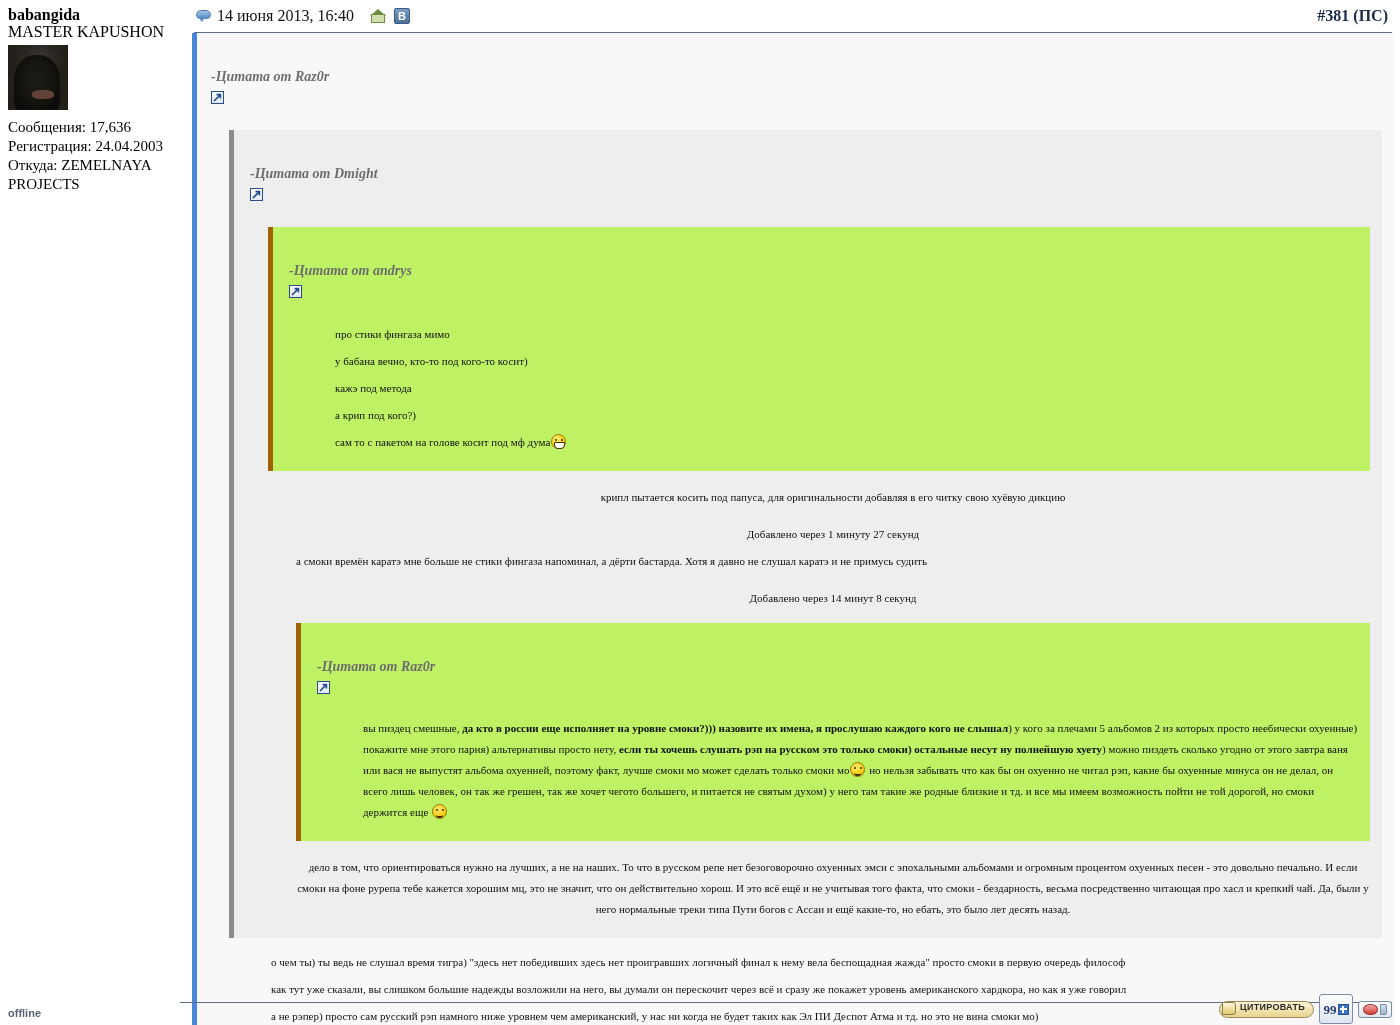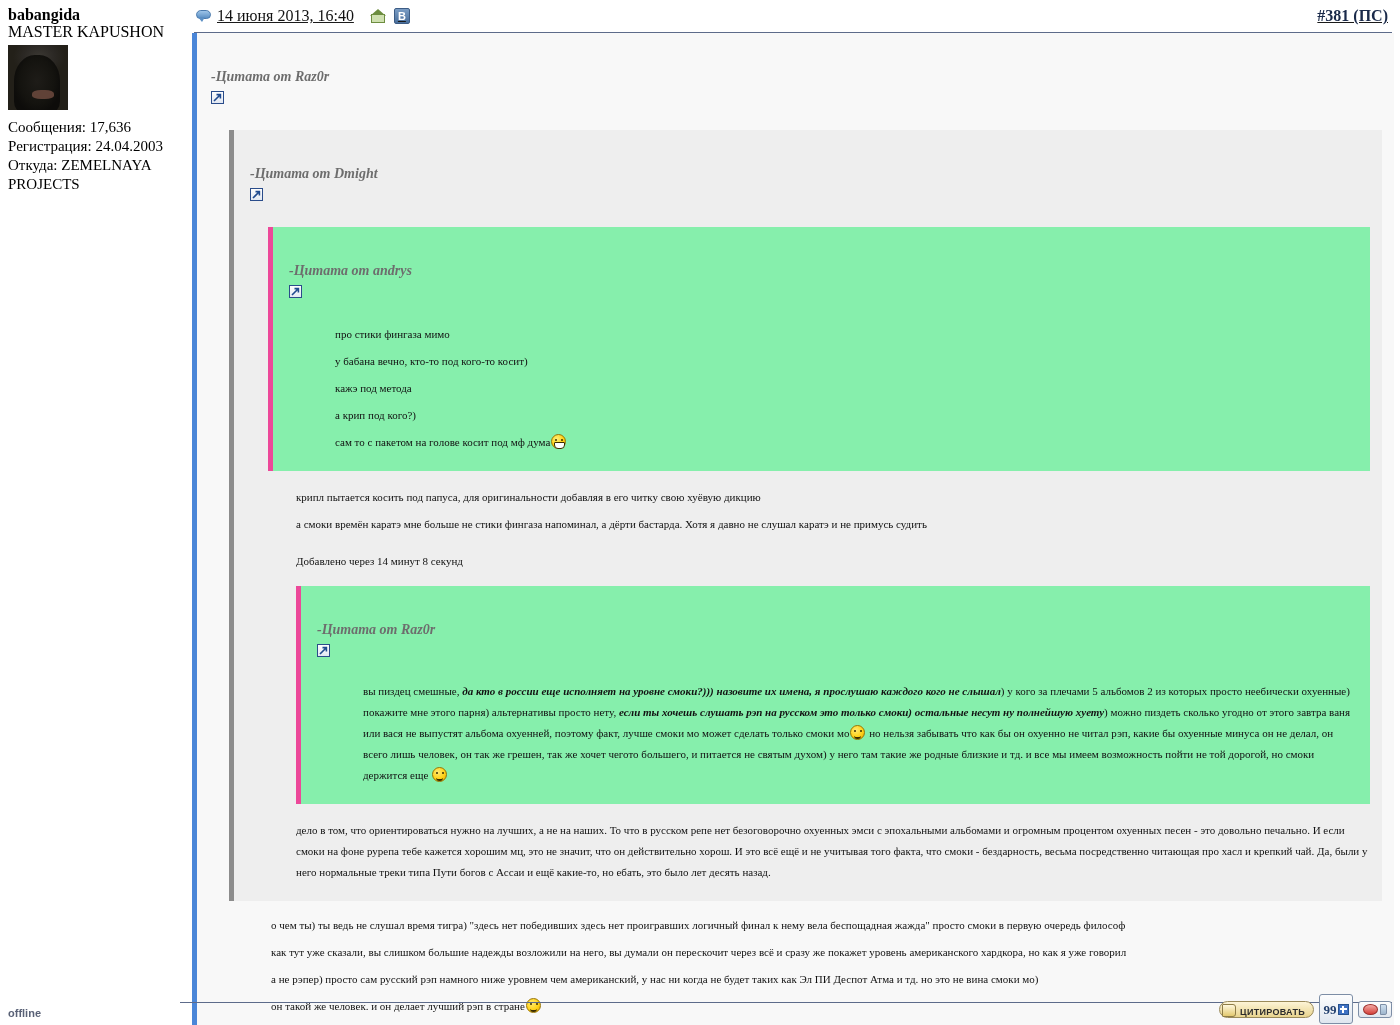--- a/index.html
+++ b/index.html
@@ -94,21 +94,20 @@
     color: #5a6277;
     font-family: "Liberation Sans", sans-serif;
   }
 
   
   .posthead {
     display: flex;
     align-items: center;
     height: 32px;
     padding-left: 4px;
-    text-decoration: underline;
   }
   .bubble-icon {
     width: 15px; height: 12px;
     position: relative;
     margin-right: 6px;
     flex: 0 0 auto;
   }
   .bubble-icon i {
     position: absolute;
     left: 0; top: 0;
@@ -194,22 +193,22 @@
     margin: 0;
     box-sizing: border-box;
   }
   .quote .quote {
     background: #eeeeee;
     border-left: 5px solid #8c8c8c;
     margin: 14px 0 14px 18px;
     padding: 10px 12px 12px 16px;
   }
   .quote .quote .quote {
-    background: #86efac;
-    border-left: 5px solid #ec4899;
+    background: #bef264;
+    border-left: 5px solid #a16207;
     margin: 14px 0 14px 18px;
   }
   .qhead {
     font-style: italic;
     font-weight: bold;
     font-size: 14px;
     color: #6d6d6d;
     margin-bottom: 6px;
     margin-top: 26px;
   }
@@ -223,22 +222,22 @@
     margin-bottom: 8px;
   }
   .jump-icon svg { position: absolute; left: 1px; top: 1px; }
 
   .ptext {
     font-size: 11px;
     line-height: 21px;
     color: #111;
     margin: 0 0 6px 0;
   }
-  .ptext.spaced { margin-top: 16px; }
-  .ptext b { font-weight: bold; font-style: italic; }
+  .ptext.spaced { margin-top: 16px; text-align: center; }
+  .ptext b { font-weight: bold; }
 
   .emo {
     display: inline-block;
     width: 15px; height: 15px;
     border-radius: 50%;
     background: radial-gradient(circle at 38% 32%, #ffe970 0%, #ffd219 55%, #e0a500 100%);
     border: 1px solid #9a7400;
     vertical-align: -3px;
     margin: 0 1px;
     position: relative;
@@ -281,21 +280,21 @@
   .footbar {
     position: absolute;
     right: 8px;
     bottom: 1px;
     display: flex;
     align-items: center;
     gap: 5px;
   }
   .btn-quote {
     display: flex;
-    align-items: flex-end;
+    align-items: flex-start;
     height: 17px;
     border: 1px solid #9a8a5a;
     border-radius: 9px;
     background: linear-gradient(#fdf4d6, #e8d48e);
     padding: 0 8px 0 2px;
     box-sizing: border-box;
     font-family: "Liberation Sans", sans-serif;
     font-size: 9px;
     font-weight: bold;
     color: #2b2b2b;
@@ -432,20 +431,21 @@
             <div class="ptext">про стики фингаза мимо</div>
             <div class="ptext">у бабана вечно, кто-то под кого-то косит)</div>
             <div class="ptext">кажэ под метода</div>
             <div class="ptext">а крип под кого?)</div>
             <div class="ptext"><span>сам то с пакетом на голове косит под мф дума</span><span class="emo laugh"></span></div>
           </div>
         </div>
 
         <div style="padding-left:46px;">
           <div class="ptext spaced">крипл пытается косить под папуса, для оригинальности добавляя в его читку свою хуёвую дикцию</div>
+          <div class="ptext spaced">Добавлено через 1 минуту 27 секунд</div>
           <div class="ptext">а смоки времён каратэ мне больше не стики фингаза напоминал, а дёрти бастарда. Хотя я давно не слушал каратэ и не примусь судить</div>
           <div class="ptext spaced">Добавлено через 14 минут 8 секунд</div>
         </div>
 
         
         <div class="quote" style="margin-left:46px;">
           <div class="qhead">-Цитата от Raz0r</div>
           <span class="jump-icon">
             <svg width="9" height="9" viewBox="0 0 9 9">
                 <path d="M1 8 L7 2 M3.5 1.6 L7.4 1.6 L7.4 5.5" stroke="#1f4a8f" stroke-width="1.6" fill="none"></path>

